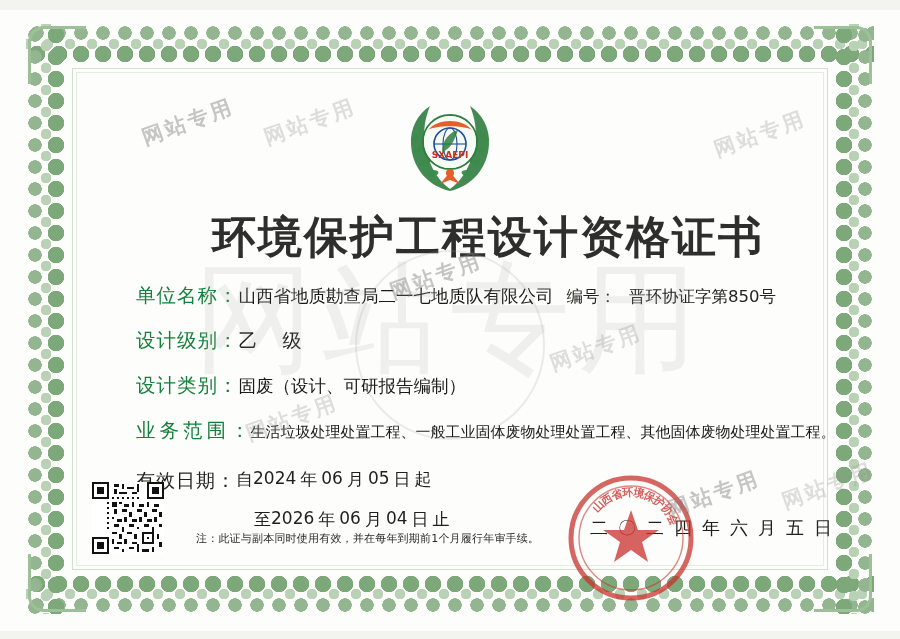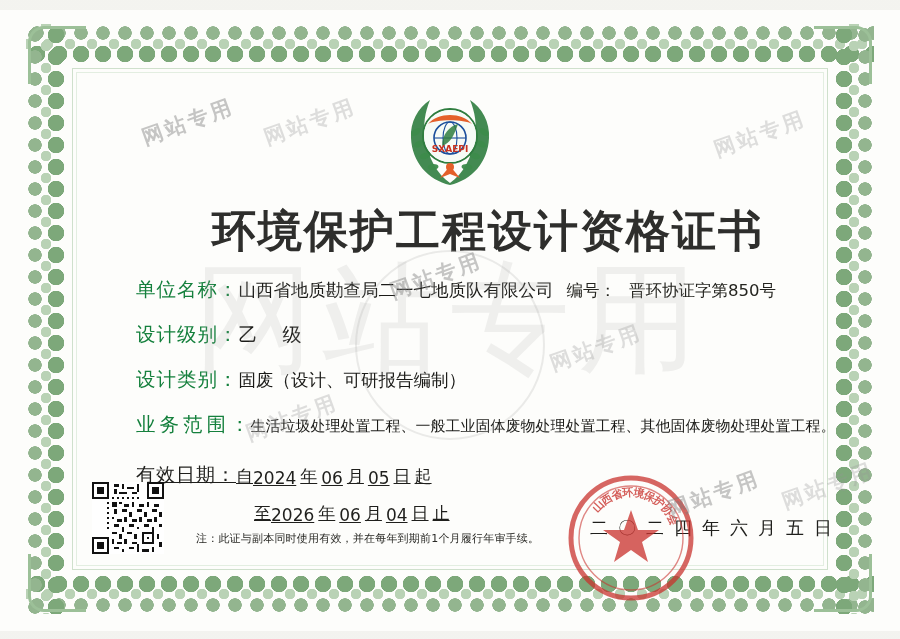--- a/index.html
+++ b/index.html
@@ -84,21 +84,21 @@
     border: 3px solid #9cc098;
   }
   .corner.tl { left: 2px; top: 2px; border-right: none; border-bottom: none; border-radius: 16px 0 0 0; }
   .corner.tr { right: 2px; top: 2px; border-left: none; border-bottom: none; border-radius: 0 16px 0 0; }
   .corner.bl { left: 2px; bottom: 2px; border-right: none; border-top: none; border-radius: 0 0 0 16px; }
   .corner.br { right: 2px; bottom: 2px; border-left: none; border-top: none; border-radius: 0 0 16px 0; }
 
   
   .content {
     position: absolute;
-    left: 76px; top: 80px;
+    left: 76px; top: 86px;
     width: 748px; height: 500px;
   }
 
   
   .emblem {
     position: absolute;
     left: 50%; top: 8px;
     transform: translateX(-50%);
     width: 104px; height: 104px;
   }
@@ -156,24 +156,23 @@
 
   
   .validity {
     position: absolute;
     left: 60px; top: 382px;
     width: 660px;
     font-size: 19px;
     color: #1f1f1c;
   }
   .validity .vrow {
-    display: flex; align-items: flex-end;
+    display: flex; align-items: flex-start;
     white-space: nowrap;
     margin-bottom: 14px;
-    text-decoration: underline;
   }
   .validity .vlabel { letter-spacing: 1px; }
   .validity .ind { display: inline-block; width: 118px; }
   .dateseg { font-size: 17px; }
   .unit { font-size: 17px; margin: 0 4px; }
 
   
   .qr {
     position: absolute;
     left: 92px; top: 482px;

